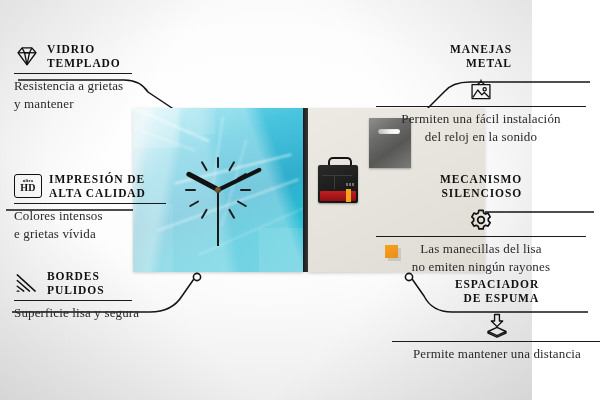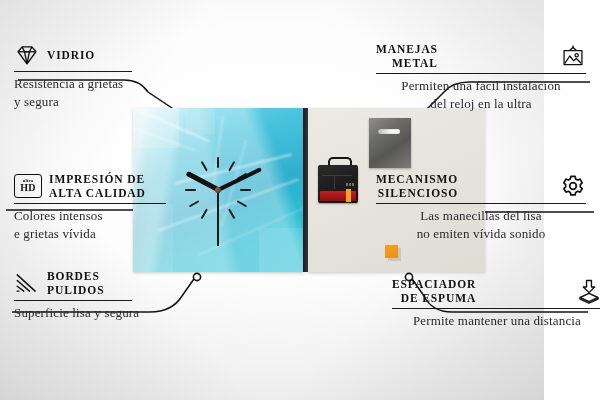--- a/index.html
+++ b/index.html
@@ -6,21 +6,20 @@
   body{
     width:600px;height:400px;overflow:hidden;
     font-family:"Liberation Serif", serif;
     background:#ffffff;
   }
   .stage{
     position:relative;width:532px;height:400px;
     background:
       radial-gradient(ellipse 520px 300px at 50% 38%, #ffffff 0%, #fdfdfd 42%, #f2f2f2 72%, #e6e6e6 100%),
       linear-gradient(180deg,#fbfbfb 0%,#f4f4f4 60%,#e9e9e9 100%);
-    padding-left: 12px;
   }
   
   .vig{position:absolute;inset:0;pointer-events:none;
     background:
       linear-gradient(125deg, rgba(190,190,190,.30) 0%, rgba(255,255,255,0) 26%),
       linear-gradient(235deg, rgba(190,190,190,.26) 0%, rgba(255,255,255,0) 26%),
       linear-gradient(45deg, rgba(175,175,175,.30) 0%, rgba(255,255,255,0) 28%),
       linear-gradient(315deg, rgba(175,175,175,.30) 0%, rgba(255,255,255,0) 28%);
   }
 
@@ -90,21 +89,21 @@
   .mech .batt::after{content:"";position:absolute;right:5px;top:-2px;width:5px;height:13px;background:#f0a51e;}
   .mech .dots{position:absolute;right:3px;top:18px;width:9px;height:3px;
     background:repeating-linear-gradient(90deg,#6f6f6f 0 2px, transparent 2px 3px);}
   .foam{position:absolute;left:77px;top:137px;width:13px;height:13px;background:linear-gradient(150deg,#f7a01e,#e8901a);
         box-shadow:3px 3px 0 rgba(120,120,120,.22);}
 
   
   .callout{position:absolute;width:210px;}
   .callout .head{display:flex;align-items:center;gap:7px;}
   .callout.left .head{justify-content:flex-start;}
-  .callout.right .head{justify-content:space-between;}
+  .callout.right .head{justify-content:flex-start;flex-direction:column;}
   .title{
     font-size:11.5px;font-weight:700;letter-spacing:.9px;color:#111;
     line-height:1.22;text-transform:uppercase;
   }
   .callout.right .title{text-align:right;}
   .rule{height:1.2px;background:#1a1a1a;margin:3px 0 3px 0;}
   .desc{font-size:13px;line-height:1.35;color:#2a2a2a;letter-spacing:.15px;}
   .callout.right .desc{text-align:center;}
   .ico{width:26px;height:26px;flex:0 0 26px;display:block;}
 
@@ -210,26 +209,27 @@
         <g fill="none" stroke="#111" stroke-width="1.6" stroke-linejoin="round">
           <path d="M5 12 L16 27 L27 12 L22 6 L10 6 Z"></path>
           <path d="M5 12 L27 12"></path>
             <path d="M10 6 L13 12 L16 27"></path>
             <path d="M22 6 L19 12 L16 27"></path>
           <path d="M13 12 L19 12"></path>
         </g>
       </svg>
       <div class="title">
         <div>VIDRIO</div>
+        <div>TEMPLADO</div>
       </div>
     </div>
     <div class="rule" style="width:118px;"></div>
     <div class="desc">
       <div>Resistencia a grietas</div>
-      <div>y segura</div>
+      <div>y mantener</div>
     </div>
   </div>
 
   <div class="callout left" style="left:14px;top:172px;">
     <div class="head">
       <div class="hdbadge">
         <span class="u">ultra</span>
         <span class="h">HD</span>
       </div>
       <div class="title">
@@ -277,41 +277,41 @@
             <path d="M12 9 L16 5.5 L20 9"></path>
           <rect x="5" y="9.5" width="22" height="17"></rect>
           <circle cx="20.5" cy="15" r="2"></circle>
           <path d="M6 25 L12 16 L17 22 L20 19 L26 25"></path>
         </g>
       </svg>
     </div>
     <div class="rule" style="width:210px;margin-left:auto;"></div>
     <div class="desc">
       <div>Permiten una fácil instalación</div>
-      <div>del reloj en la ultra</div>
+      <div>del reloj en la sonido</div>
     </div>
   </div>
 
   <div class="callout right" style="left:376px;top:172px;">
     <div class="head">
       <div class="title">
         <div>MECANISMO</div>
         <div>SILENCIOSO</div>
       </div>
       <svg class="ico" viewBox="0 0 32 32">
         <g fill="none" stroke="#111" stroke-width="2.1" stroke-linejoin="round">
           <path d="M13.4 4.2 h5.2 l.7 3.1 2.4 1.4 3-1.1 2.6 4.5 -2.3 2.1 0 2.8 2.3 2.1 -2.6 4.5 -3-1.1 -2.4 1.4 -.7 3.1 h-5.2 l-.7-3.1 -2.4-1.4 -3 1.1 -2.6-4.5 2.3-2.1 0-2.8 -2.3-2.1 2.6-4.5 3 1.1 2.4-1.4 Z"></path>
           <circle cx="16" cy="16" r="4.1"></circle>
         </g>
       </svg>
     </div>
     <div class="rule" style="width:210px;margin-left:auto;"></div>
     <div class="desc">
       <div>Las manecillas del lisa</div>
-      <div>no emiten vívida sonido</div>
+      <div>no emiten ningún rayones</div>
     </div>
   </div>
 
   <div class="callout right" style="left:392px;top:277px;">
     <div class="head">
       <div class="title">
         <div>ESPACIADOR</div>
         <div>DE ESPUMA</div>
       </div>
       <svg class="ico" viewBox="0 0 32 32">

